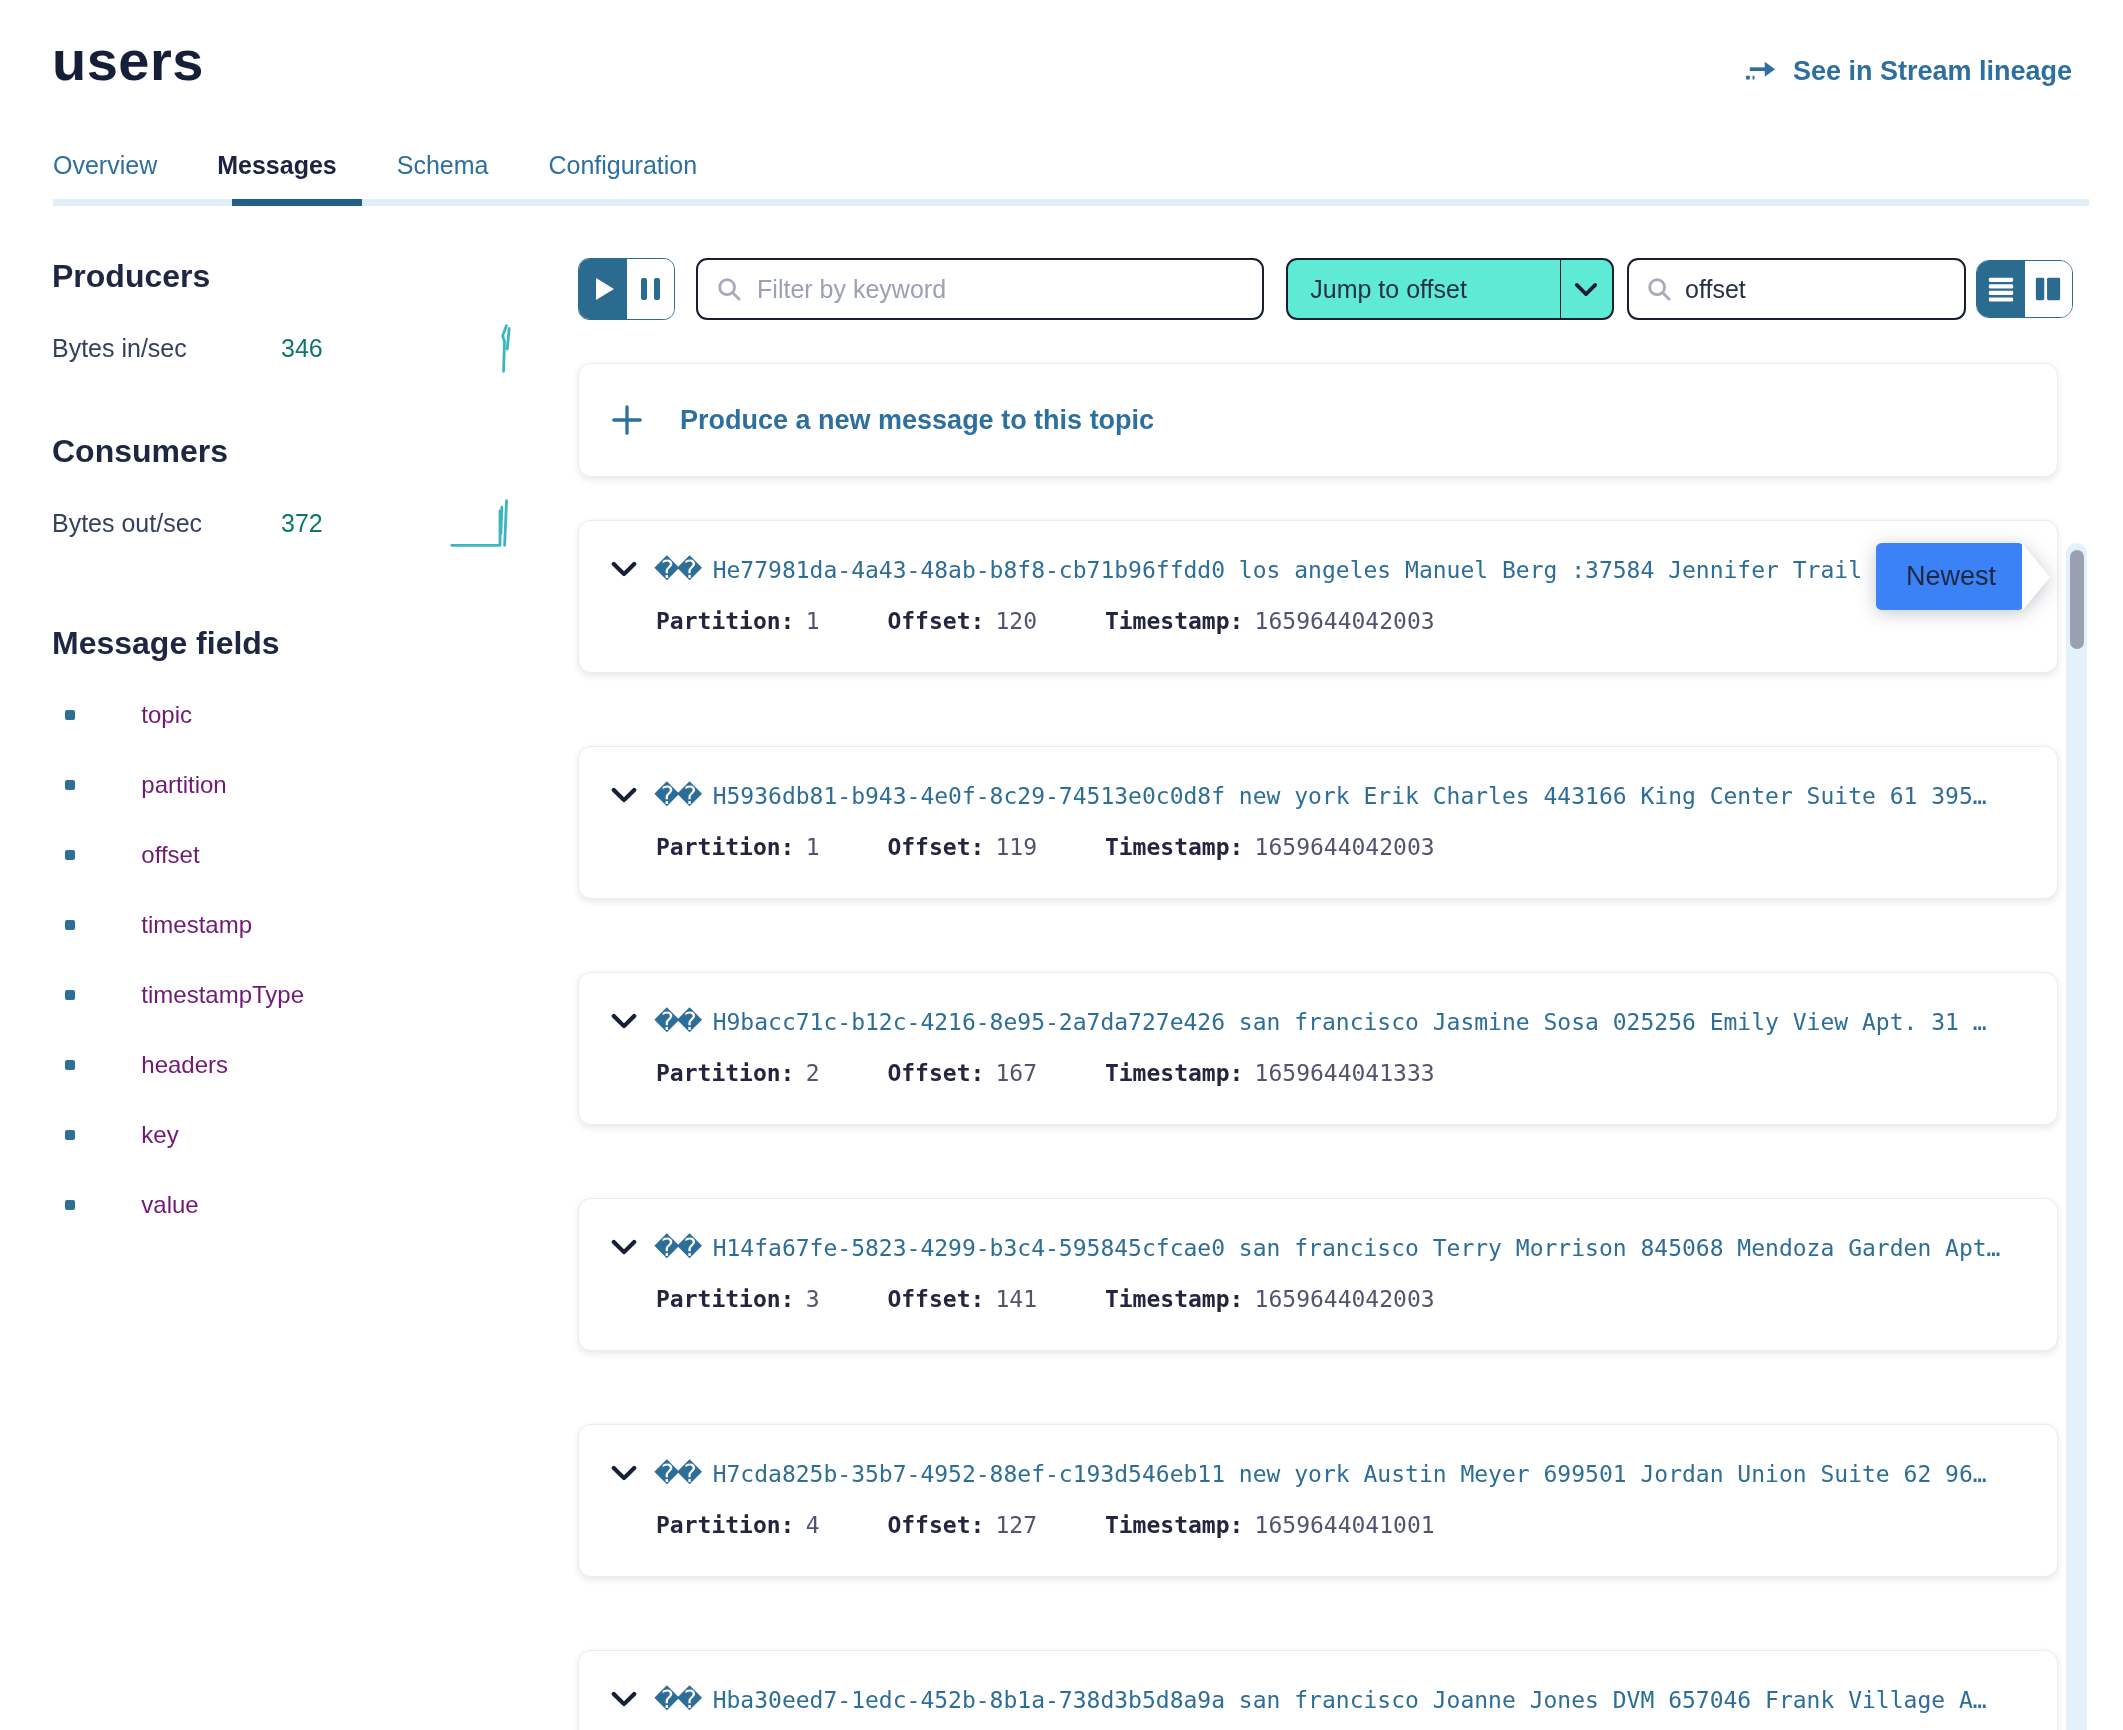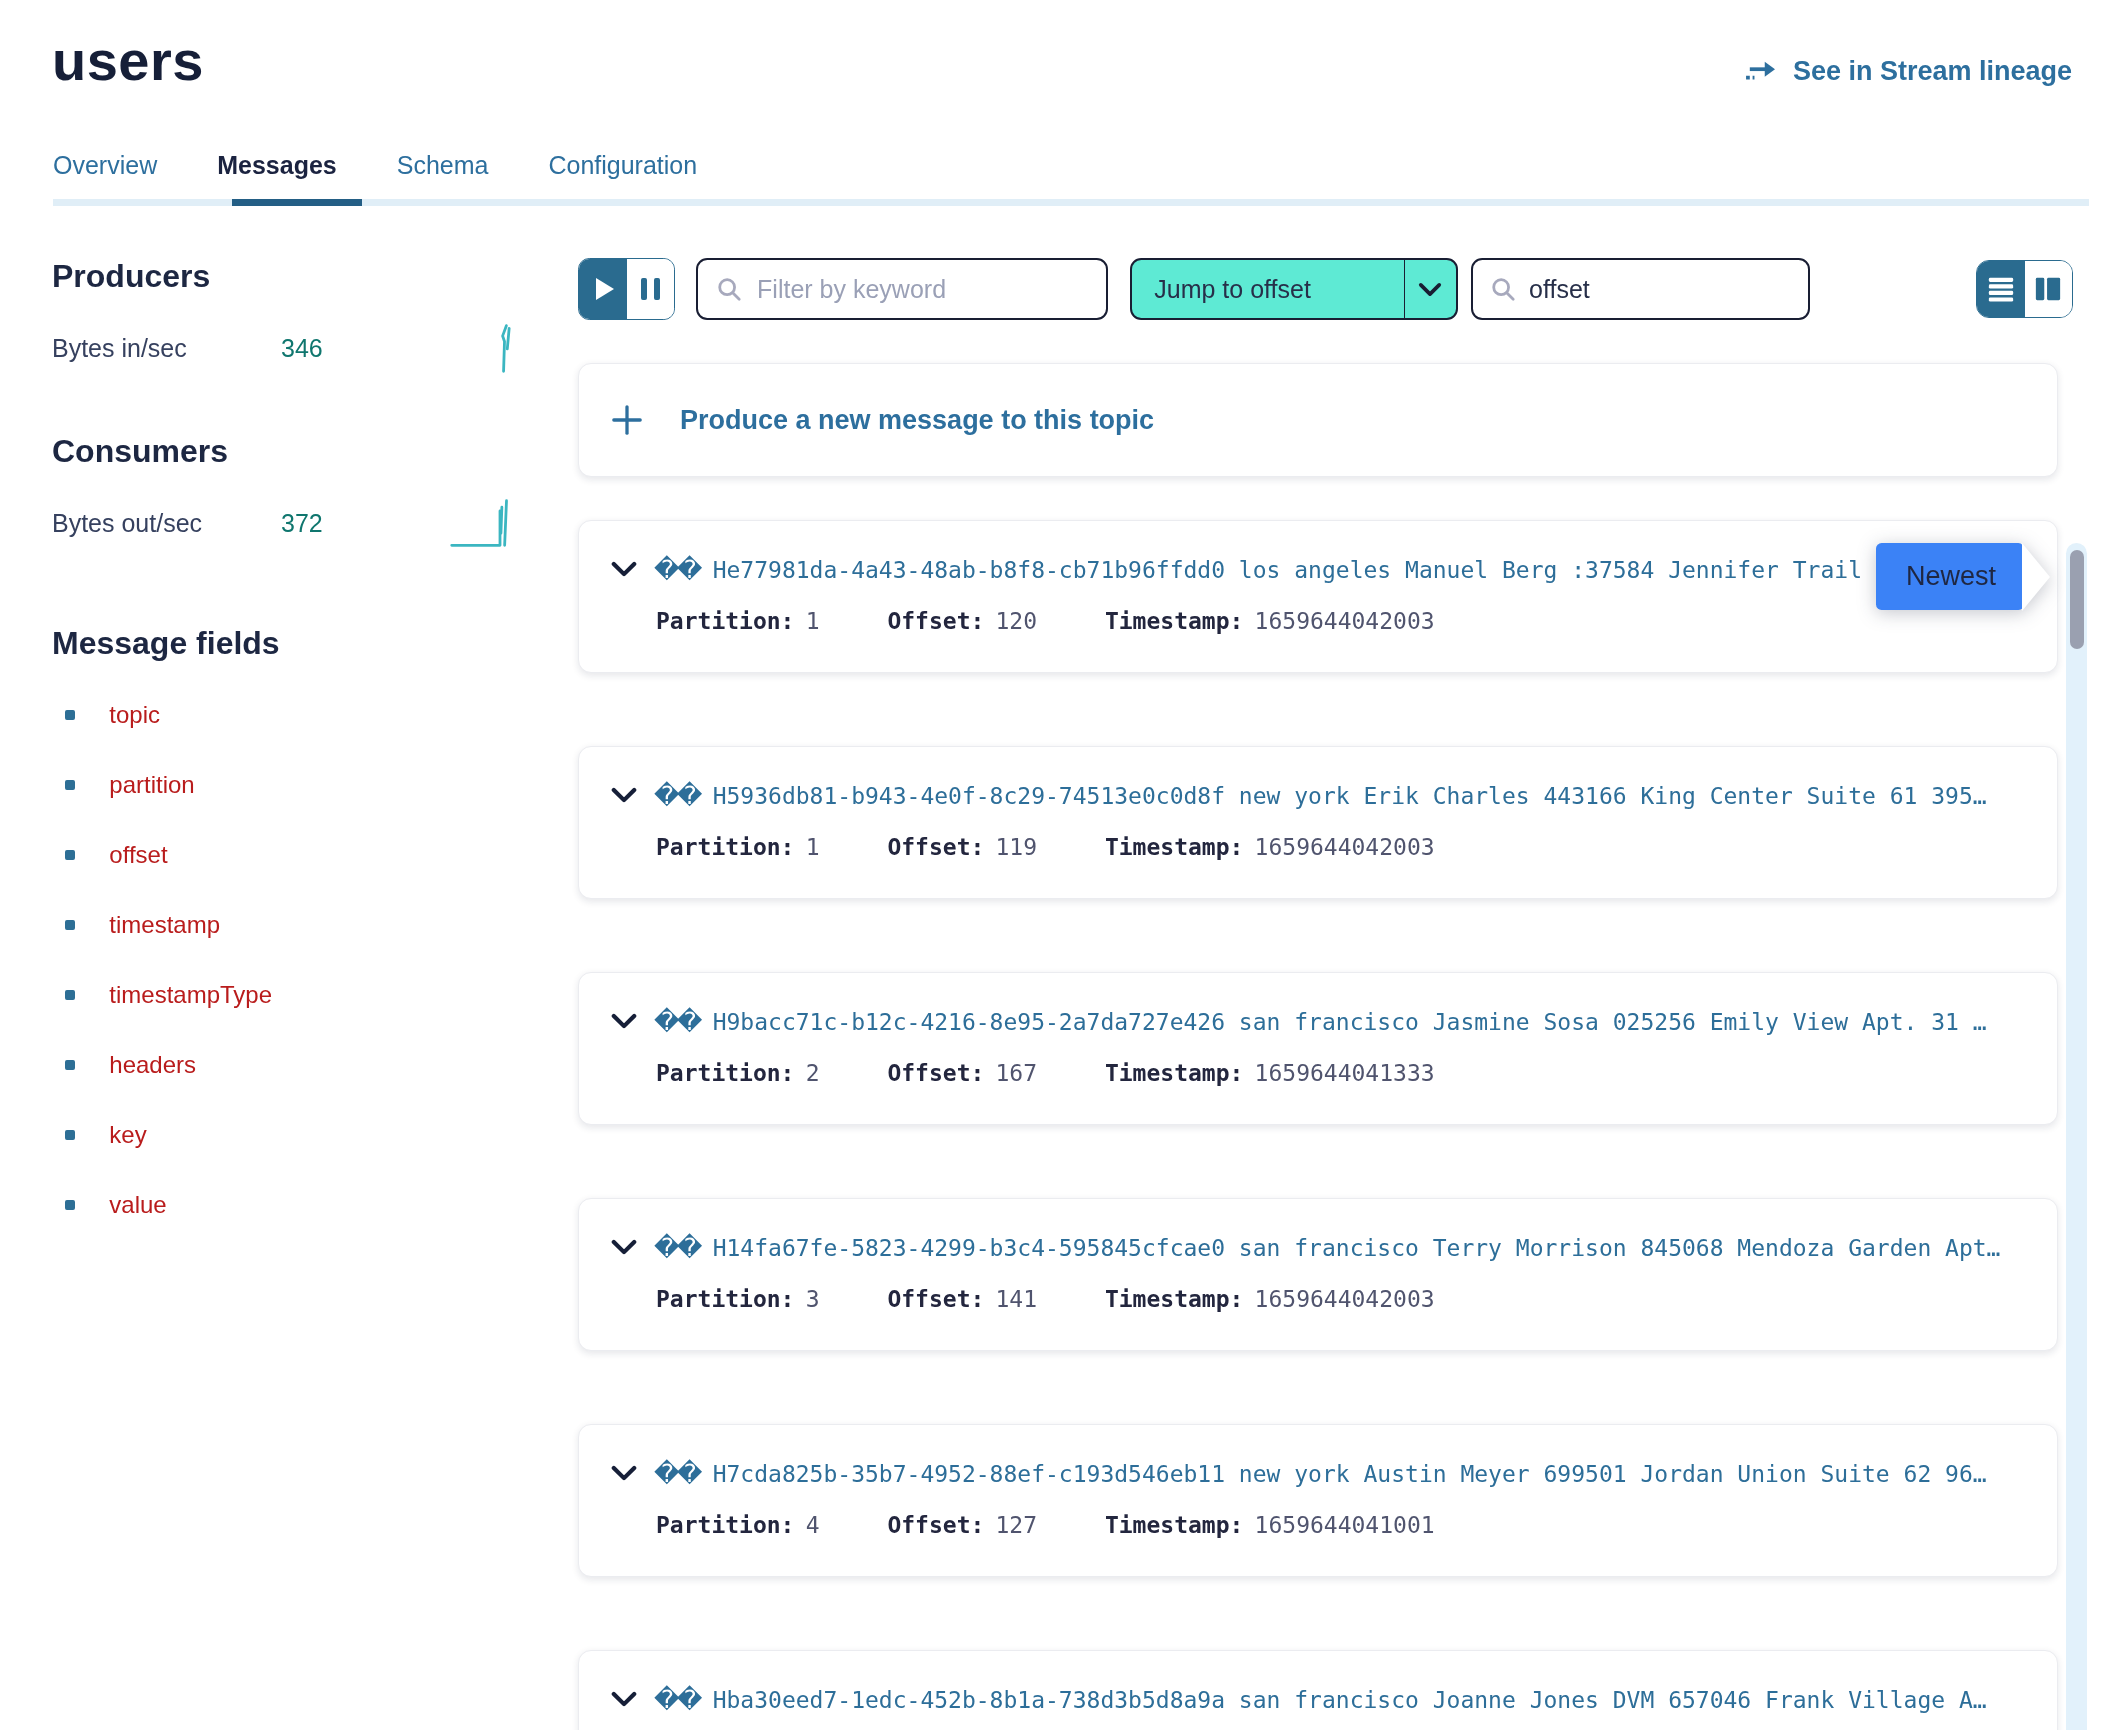--- a/index.html
+++ b/index.html
@@ -29,32 +29,32 @@
 
   
   .side-heading { font-size:32px; font-weight:700; color:#1d2742; margin:0 0 26px 0; }
   .metric-row { display:flex; align-items:center; min-height:54px; }
   .metric-label { width:229px; font-size:25px; color:#36415f; }
   .metric-value { flex:1; font-size:25px; color:#0f766e; }
   .spark-box { width:78px; height:54px; display:flex; justify-content:flex-end; }
   .consumers-heading { margin-top:58px; }
   .fields-heading { margin-top:75px; margin-bottom:39px; }
   .fields { list-style:none; margin:0; padding:0; }
-  .fields li { display:flex; align-items:center; margin-bottom:42px; font-size:24px; color:#b91c1c; cursor:pointer; }
+  .fields li { display:flex; align-items:center; margin-bottom:42px; font-size:24px; color:#701a75; cursor:pointer;gap:32px; }
   .bullet { width:10.3px; height:10.3px; background:#2d6f96; border-radius:1.9px; margin:0 34px 0 13px; flex:none; }
 
   
   .toolbar { display:flex; align-items:center; height:62px; }
   .playpause { width:97px; height:62px; border:1.9px solid #2a6b8f; border-radius:11.2px; overflow:hidden; display:flex; flex:none; background:#fff; }
   .pp-left { flex:1; background:#2a6b8f; display:flex; align-items:center; justify-content:center; cursor:pointer; }
   .play-tri { width:0; height:0; border-left:18.6px solid #ffffff; border-top:11.2px solid transparent; border-bottom:11.2px solid transparent; margin-left:4.7px; }
   .pp-right { flex:1; background:#ffffff; display:flex; align-items:center; justify-content:center; gap:6.5px; cursor:pointer; }
   .pause-bar { width:6.5px; height:22.4px; background:#2a6b8f; border-radius:1.9px; }
 
-  .filter-box { margin-left:20.5px; width:412px; height:62px; border:2.8px solid #191e33; border-radius:11.2px; display:flex; align-items:center; padding:0 18.6px; background:#fff; }
+  .filter-box { margin-left:20.5px; width:568px; height:62px; border:2.8px solid #191e33; border-radius:11.2px; display:flex; align-items:center; padding:0 18.6px; background:#fff; }
   .filter-box input { border:none; outline:none; flex:1; margin-left:13px; font-size:25px; color:#2a3145; font-family:"Liberation Sans", sans-serif; background:transparent; }
   input::placeholder { color:#9aa0b6; }
 
   .jump-box { margin-left:22.4px; width:328px; height:62px; border:2.8px solid #191e33; border-radius:11.2px; display:flex; align-items:stretch; background:#5eead4; cursor:pointer; }
   .jump-text { flex:1; display:flex; align-items:center; padding-left:22.4px; font-size:25px; color:#272f49; }
   .jump-chev { width:52px; border-left:1.9px solid #191e33; display:flex; align-items:center; justify-content:center; }
 
   .offset-box { margin-left:13px; width:339px; height:62px; border:2.8px solid #191e33; border-radius:11.2px; display:flex; align-items:center; padding:0 17px; background:#fff; }
   .offset-box input { border:none; outline:none; flex:1; margin-left:11.2px; font-size:25px; color:#272f49; font-family:"Liberation Sans", sans-serif; background:transparent; }
 

